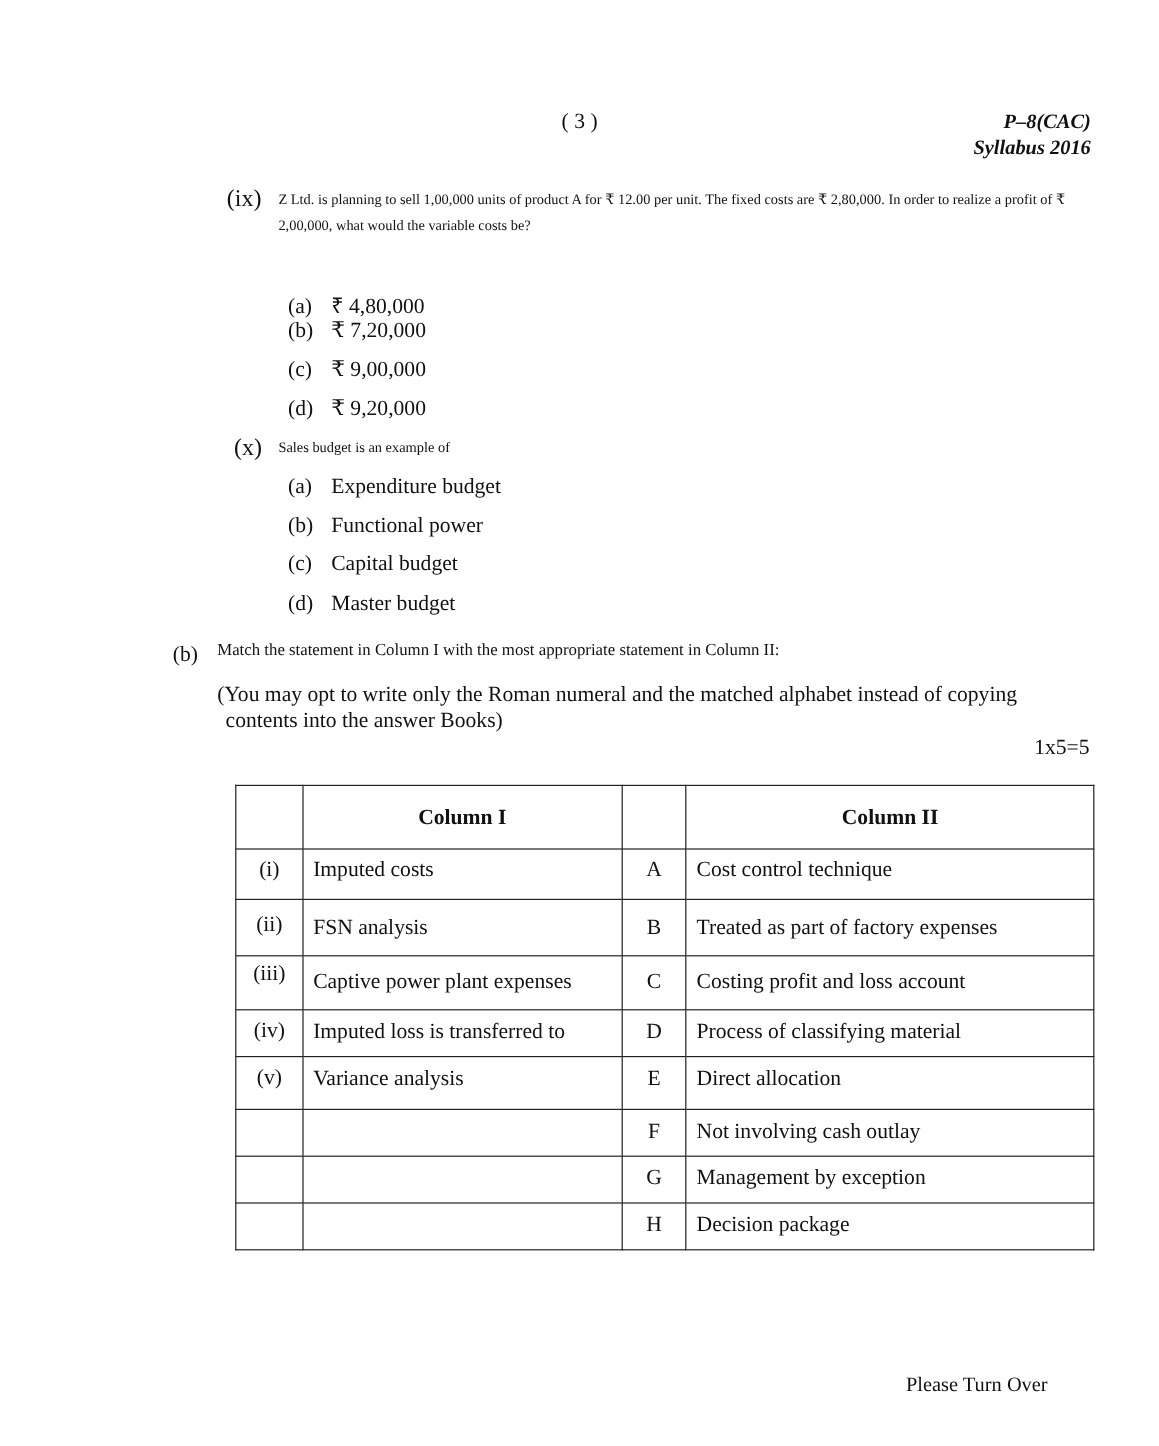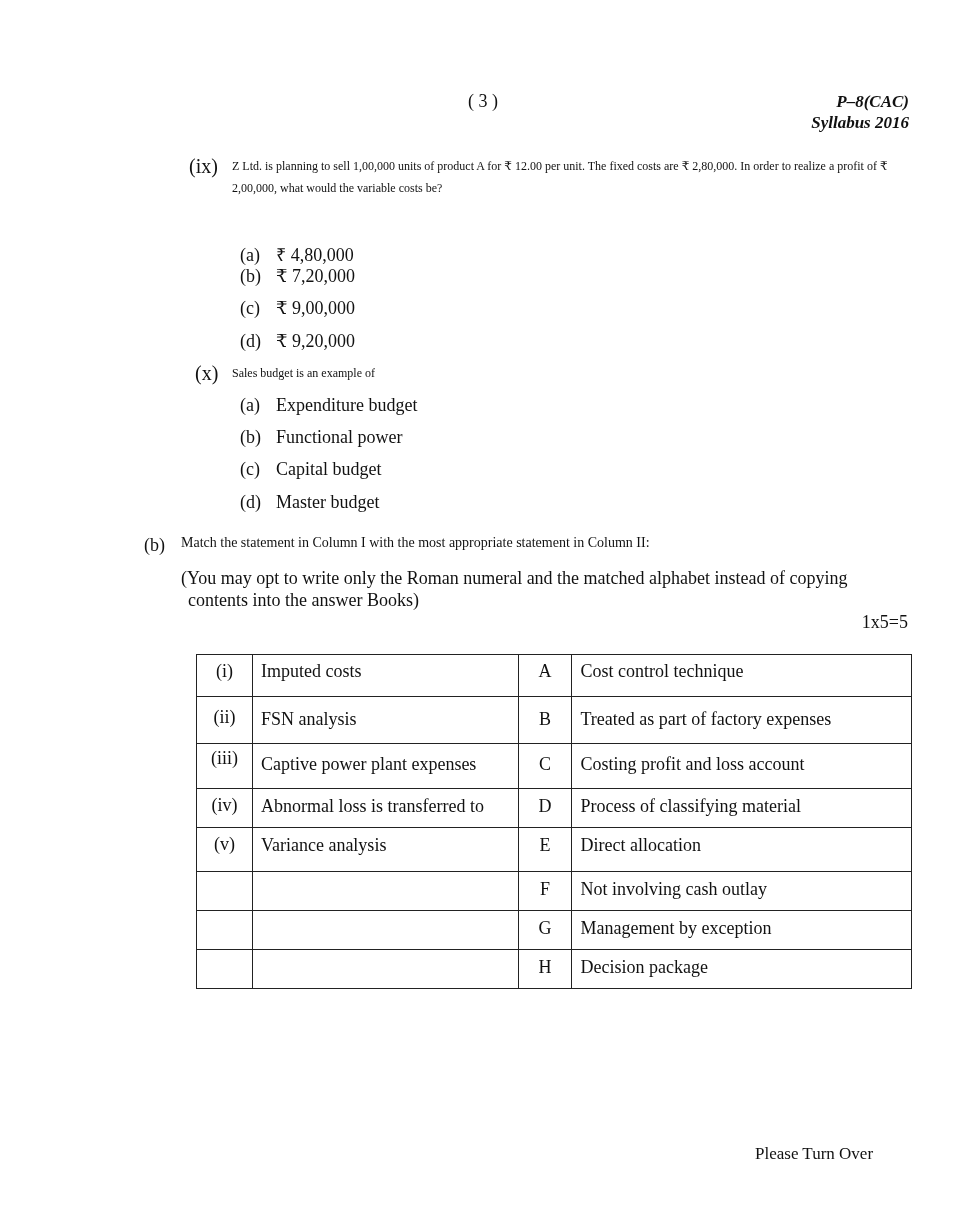--- a/index.html
+++ b/index.html
@@ -76,41 +76,47 @@
 <div class="abs" style="right:58px; top:612px;">1x5=5</div>
 
 <table class="match">
   <colgroup>
     <col style="width:56px">
       <col style="width:266px">
       <col style="width:54px">
       <col style="width:340px">
   </colgroup>
   <tbody>
+      <tr class="hdr">
+    <td></td>
+    <td>Column I</td>
+    <td></td>
+    <td>Column II</td>
+  </tr>
   <tr style="height:42px">
     <td class="c" style="padding-top:6px">(i)</td>
     <td style="padding-top:6px">Imputed costs</td>
     <td class="c" style="padding-top:6px">A</td>
     <td style="padding-top:6px">Cost control technique</td>
   </tr>
   <tr style="height:47px">
     <td class="c" style="padding-top:10px">(ii)</td>
     <td style="padding-top:12px">FSN analysis</td>
     <td class="c" style="padding-top:12px">B</td>
     <td style="padding-top:12px">Treated as part of factory expenses</td>
   </tr>
   <tr style="height:45px">
     <td class="c" style="padding-top:4px">(iii)</td>
     <td style="padding-top:10px">Captive power plant expenses</td>
     <td class="c" style="padding-top:10px">C</td>
     <td style="padding-top:10px">Costing profit and loss account</td>
   </tr>
   <tr style="height:39px">
     <td class="c" style="padding-top:6px">(iv)</td>
-    <td style="padding-top:7px">Abnormal loss is transferred to</td>
+    <td style="padding-top:7px">Imputed loss is transferred to</td>
     <td class="c" style="padding-top:7px">D</td>
     <td style="padding-top:7px">Process of classifying material</td>
   </tr>
   <tr style="height:44px">
     <td class="c" style="padding-top:6px">(v)</td>
     <td style="padding-top:7px">Variance analysis</td>
     <td class="c" style="padding-top:7px">E</td>
     <td style="padding-top:7px">Direct allocation</td>
   </tr>
   <tr style="height:39px">

